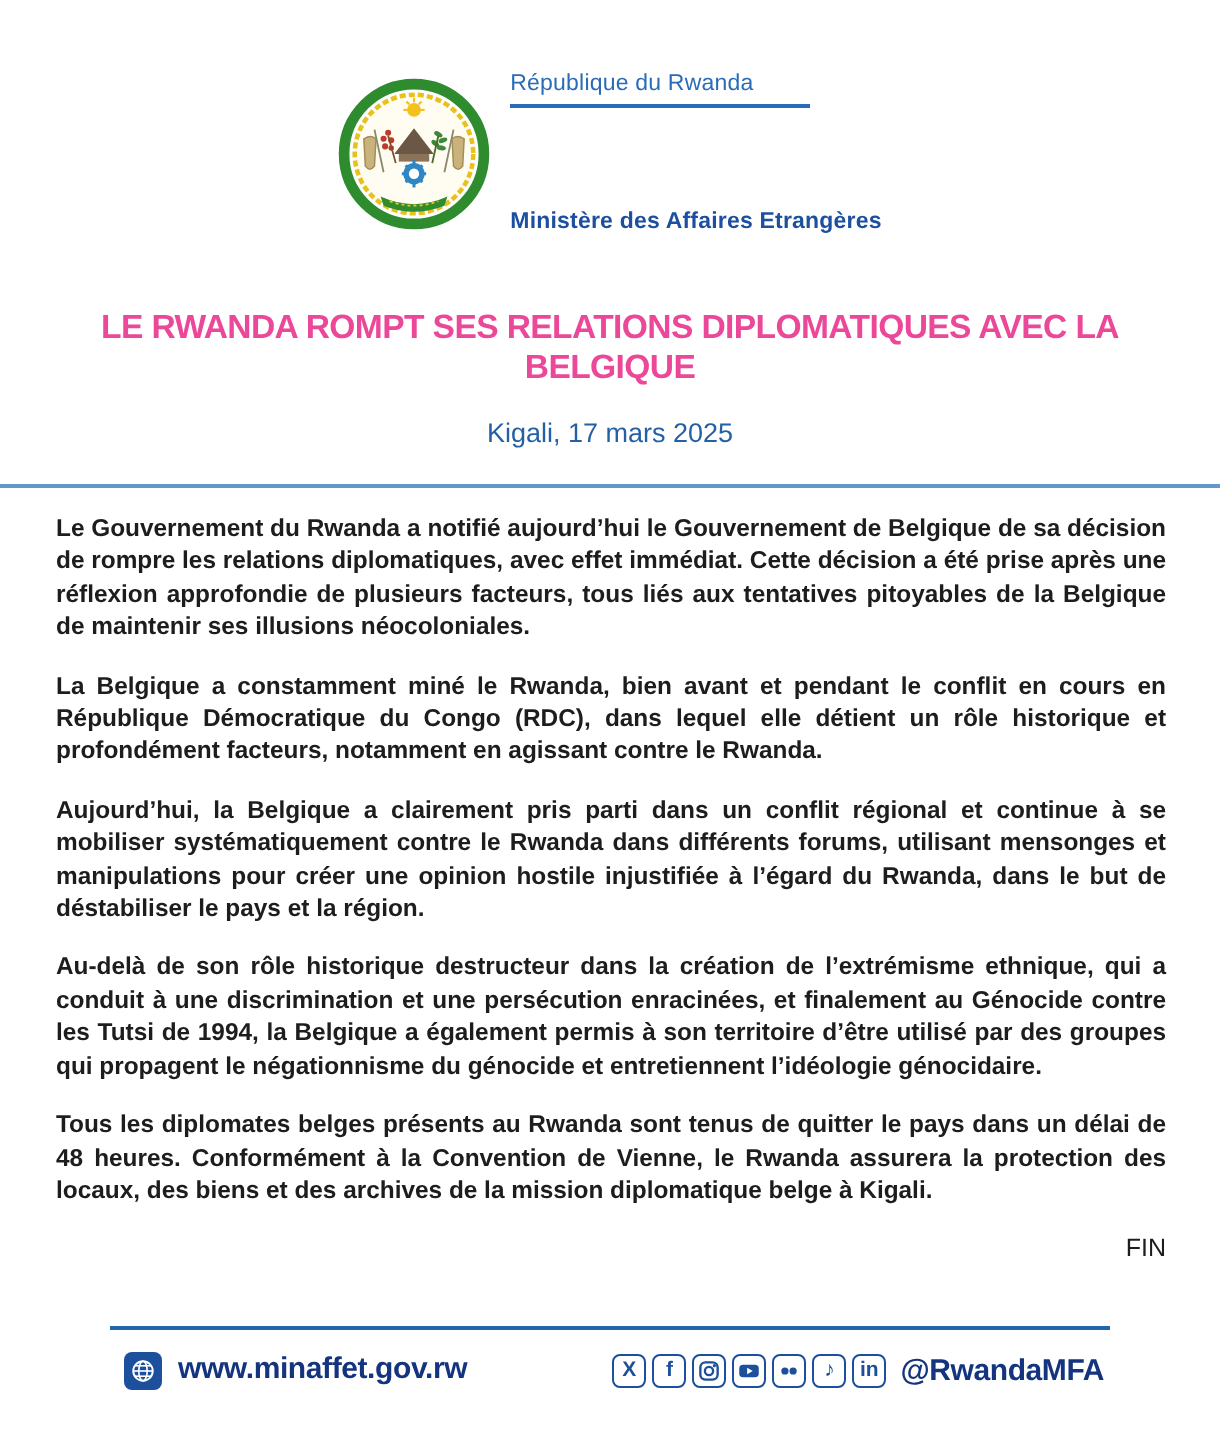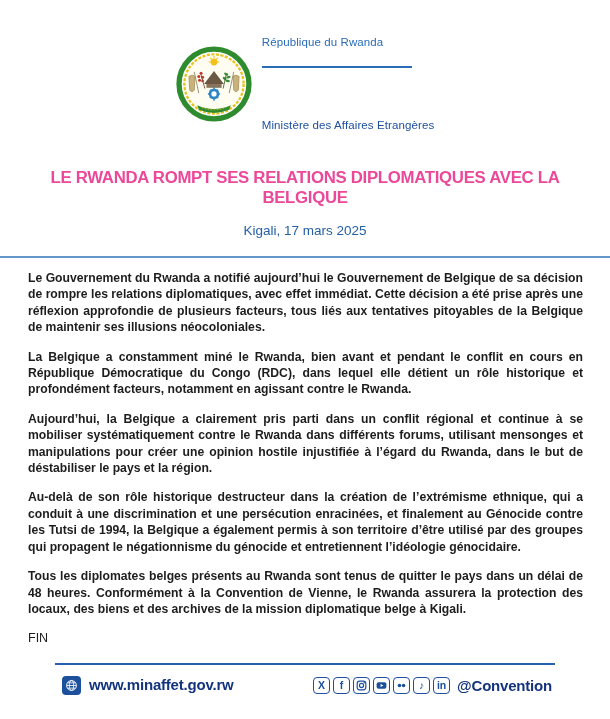--- a/index.html
+++ b/index.html
@@ -13,45 +13,45 @@
   }
   
   .header{
     display:flex;justify-content:center;align-items:center;
     gap:10px;padding-top:36px;
   }
   .emblem{width:76px;height:76px;flex:0 0 auto;}
   .ministry-block{display:flex;flex-direction:column;align-items:flex-start;}
   .republic{
     color:#2a6cb8;font-size:11.5px;font-weight:400;letter-spacing:.1px;
-    padding-bottom:18px;
+    padding-bottom:4px;
   }
   .republic-rule{width:150px;height:2px;background:#2a6cb8;margin-bottom:5px;}
   .ministry{
-    color:#1c4f9f;font-size:11.5px;font-weight:400;line-height:14px;letter-spacing:.1px;margin-top:45px;
+    color:#1c4f9f;font-size:11.5px;font-weight:700;line-height:14px;letter-spacing:.1px;margin-top:45px;
   }
   
   .title{
     margin-top:36px;text-align:center;
     color:#ec4899;font-size:16.8px;font-weight:700;letter-spacing:-0.3px;
     padding:0 18px;
   }
   .dateline{
     margin-top:15px;text-align:center;
     color:#2360a5;font-size:13.5px;font-weight:400;
   }
   .top-rule{margin-top:18px;width:610px;height:2px;background:#6397cb;}
   
   .body{
     padding:12px 27px 0 28px;
     color:#1d1d1d;font-size:12.2px;line-height:16.4px;
     text-align:justify;
   }
   .body p{margin:0 0 13px 0;font-weight:bold;}
-  .end-mark{margin-top:1px;font-size:12.5px;color:#1d1d1d;text-align:left;}
+  .end-mark{margin-top:1px;font-size:12.5px;color:#1d1d1d;text-align:right;}
   
   .footer-rule{
     position:absolute;left:55px;right:55px;top:663px;height:2px;background:#2563ad;
   }
   .footer{
     position:absolute;left:62px;right:58px;top:676px;
     display:flex;justify-content:space-between;align-items:center;
   }
   .site-group{display:flex;align-items:flex-start;gap:8px;}
   .globe-box{
@@ -189,17 +189,17 @@
         </svg>
       </span>
       <span class="social-box">
         <svg viewBox="0 0 14 14" width="11" height="11">
           <circle cx="4.4" cy="7" r="2.3" fill="#1c4f9c"></circle>
           <circle cx="9.6" cy="7" r="2.3" fill="#1c4f9c"></circle>
         </svg>
       </span>
       <span class="social-box txt">♪</span>
       <span class="social-box txt">in</span>
-      <span class="handle">@Convention</span>
+      <span class="handle">@RwandaMFA</span>
     </div>
 
   </div>
 </div>
 
 </body></html>

